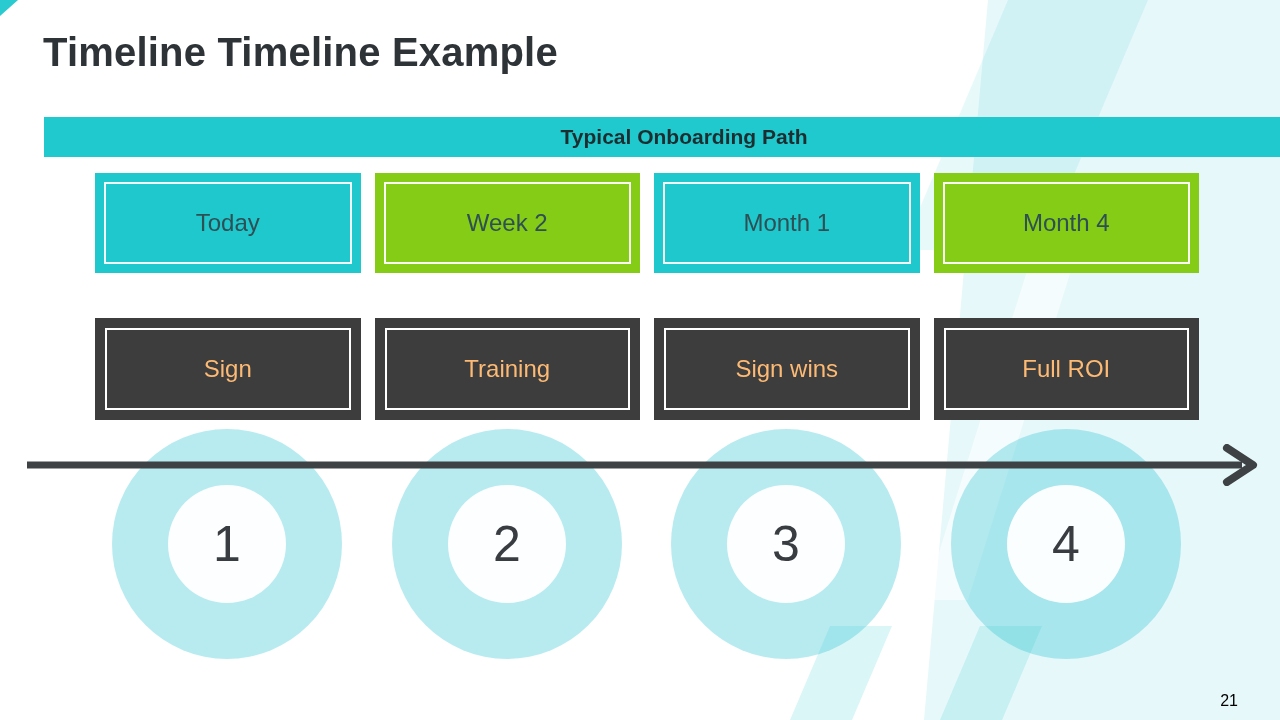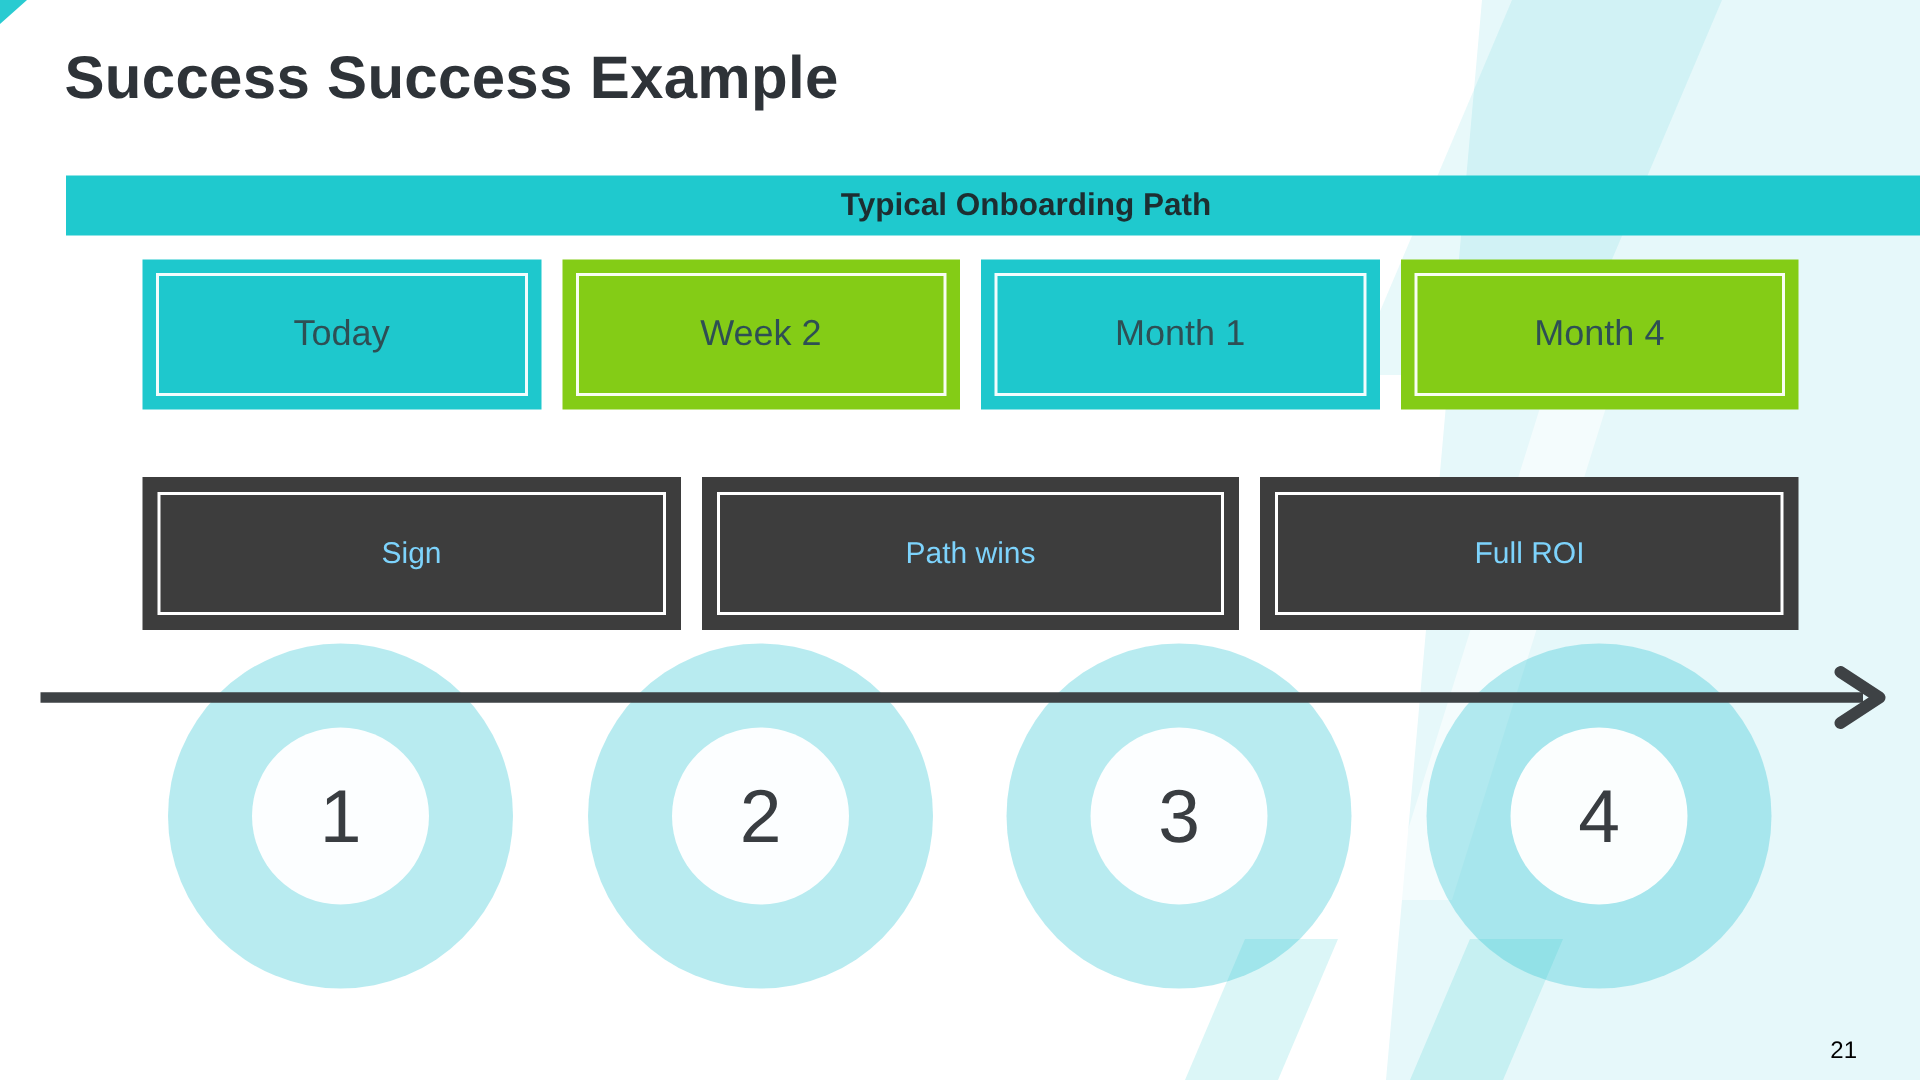--- a/index.html
+++ b/index.html
@@ -105,22 +105,22 @@
   .box.teal-dark .label,
   .box.teal-light .label {
     font-size: 24px;
     color: #2e4f54;
   }
   .box.gray {
     background: #3d3d3d;
   }
   .box.gray .frame { inset: 10px; border-color: #ffffff; }
   .box.gray .label {
-    font-size: 20px;
-    color: #7dd3fc;
+    font-size: 24px;
+    color: #fdba74;
   }
   .label { position: relative; z-index: 1; }
 
   
   .donut {
     position: absolute;
     top: 429px;
     width: 230px;
     height: 230px;
     border-radius: 50%;
@@ -174,21 +174,21 @@
 
 <div class="slide">
 
   <div class="bg wash"></div>
   <div class="bg band-top"></div>
   <div class="bg streak"></div>
   <div class="bg slash-b1"></div>
   <div class="bg slash-b2"></div>
   <div class="bg corner-tl"></div>
 
-  <h1 class="title">Success Success Example</h1>
+  <h1 class="title">Timeline Timeline Example</h1>
 
   <div class="banner">
     <span>Typical Onboarding Path</span>
   </div>
 
   <div class="row row-periods">
     <div class="box teal-dark">
       <span class="frame"></span>
       <span class="label">Today</span>
     </div>
@@ -206,21 +206,25 @@
     </div>
   </div>
 
   <div class="row row-milestones">
     <div class="box gray">
       <span class="frame"></span>
       <span class="label">Sign</span>
     </div>
     <div class="box gray">
       <span class="frame"></span>
-      <span class="label">Path wins</span>
+      <span class="label">Training</span>
+    </div>
+    <div class="box gray">
+      <span class="frame"></span>
+      <span class="label">Sign wins</span>
     </div>
     <div class="box gray">
       <span class="frame"></span>
       <span class="label">Full ROI</span>
     </div>
   </div>
 
   <div class="donut c1">
     <span class="num">1</span>
   </div>

